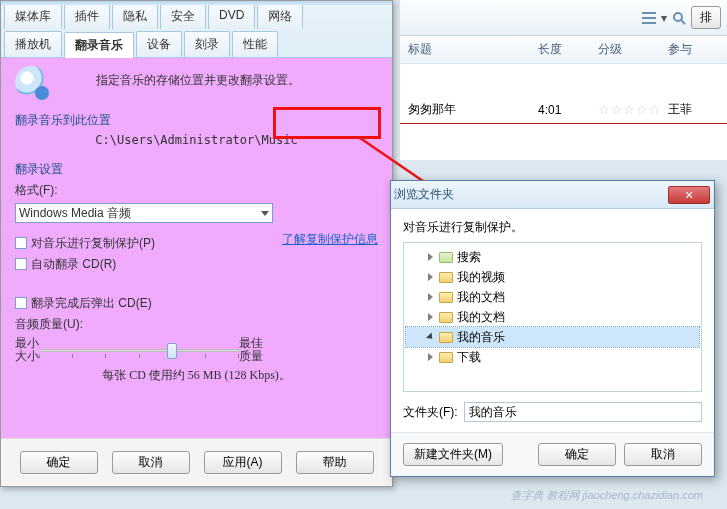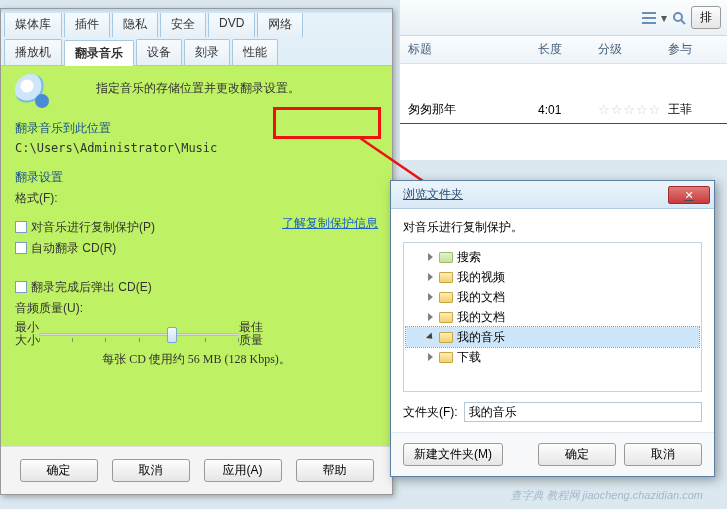--- a/index.html
+++ b/index.html
@@ -1,17 +1,17 @@
 <!DOCTYPE html>
 <html><head>
 <meta charset="utf-8">
 <style>
 * { box-sizing: border-box; font-family: "Microsoft YaHei", "SimSun", sans-serif; }
 body { margin: 0; background: #dce8f0; width: 727px; height: 509px; overflow: hidden; font-size: 12px; }
-.opt-window { position: absolute; left: 0; top: 8px; width: 393px; height: 487px; background: #bef264; border: 1px solid #999; box-shadow: 2px 2px 6px rgba(0,0,0,.3); }
+.opt-window { position: absolute; left: 0; top: 0; width: 393px; height: 487px; background: #f0abfc; border: 1px solid #999; box-shadow: 2px 2px 6px rgba(0,0,0,.3); }
 .opt-window::before { content:""; position:absolute; left:0; right:0; top:0; height:4px; background:linear-gradient(#b8d8f0,#d6eaf7); }
 .tabs { display:flex; flex-wrap:wrap; padding:0 2px; background:linear-gradient(#e8f2f9,#dfeef7); border-bottom:1px solid #a8c8e0; }
 .tab { padding:4px 10px; border:1px solid #a8c8e0; background:linear-gradient(#f7fbfe,#e7f0f7); margin:2px 1px 0; border-bottom:none; border-radius:2px 2px 0 0; color:#333; }
 .tab.active { background:#fff; font-weight:bold; position:relative; top:1px; }
 .tabrow { display:flex; width:100%; }
 .body { padding:8px 14px; color:#333; }
 .header-row { display:flex; gap:8px; align-items:flex-start; }
 .cd-icon { width:32px; height:32px; border-radius:50%; background: radial-gradient(circle at 12px 12px,#fff 0 6px,#cde6fa 7px 14px,#7ab8e6 15px 16px,transparent 17px); flex:none; position:relative; }
 .cd-icon::after { content:""; position:absolute; right:-2px; bottom:-2px; width:14px; height:14px; border-radius:50%; background:#4a8bd6; color:#fff; font-size:10px; line-height:14px; text-align:center; }
 .group-title { color:#1a4e8a; margin:14px 0 4px; }
@@ -33,21 +33,21 @@
 .lib { position:absolute; left:400px; top:0; right:0; height:160px; background:#fff; }
 .lib-tool { height:36px; background:linear-gradient(#fbfdfe,#e9f1f7); border-bottom:1px solid #c7d7e4; display:flex; align-items:center; justify-content:flex-end; padding:0 6px; gap:4px;}
 .lib-tool .ic { width:16px; height:16px; }
 .lib-head, .lib-row { display:flex; align-items:center; height:28px; border-bottom:1px solid #b91c1c; }
 .lib-head { background:linear-gradient(#fafcfe,#eef4f9); color:#45607a; border-bottom:1px solid #d7e3ec;}
 .lc { padding:0 8px; overflow:hidden; white-space:nowrap; }
 .c-title { width:130px;} .c-len{width:60px;} .c-rate{width:70px;} .c-art{flex:1;}
 .stars { color:#c8d4df; letter-spacing:1px; font-size:13px; }
 
 .dlg { position:absolute; left:390px; top:180px; width:325px; background:#fff; border:1px solid #5a7fa6; box-shadow:3px 3px 10px rgba(0,0,0,.35); }
-.dlg-title { height:28px; background:linear-gradient(#edf5fb,#d7e8f5); display:flex; align-items:center; justify-content:space-between; padding:0 4px 0 12px; color:#2a4e72; border-bottom:1px solid #b5cde0;text-decoration:underline;}
+.dlg-title { height:28px; background:linear-gradient(#edf5fb,#d7e8f5); display:flex; align-items:center; justify-content:space-between; padding:0 4px 0 3px; color:#2a4e72; border-bottom:1px solid #b5cde0;}
 .dlg-title .close { width:42px; height:18px; background:linear-gradient(#e27a7a,#c83a3a); border:1px solid #9e2c2c; border-radius:2px; color:#fff; text-align:center; line-height:16px; font-size:11px;}
 .dlg-body { padding:10px 12px; }
 .tree { border:1px solid #c4d3e0; height:150px; overflow:auto; padding:4px 2px; margin-top:6px;}
 .tree-item { display:flex; align-items:center; height:20px; padding-left:22px; gap:4px;}
 .tree-item.sel { background:#cde6fa; outline:1px dotted #6aa1d6; }
 .tri { width:0;height:0;border-top:4px solid transparent;border-bottom:4px solid transparent;border-left:5px solid #808080; margin-right:2px;}
 .tri.open { transform:rotate(45deg); border-left-color:#404040;}
 .fld { width:14px;height:11px;background:linear-gradient(#fdeeb3,#f3cf72); border:1px solid #caa544; border-radius:1px; }
 .fld.s { background:linear-gradient(#e4f1d4,#c7e39e); border-color:#9dbb6c;}
 .dlg-row { display:flex; align-items:center; gap:6px; margin-top:10px;}
@@ -78,26 +78,30 @@
     </div>
   </div>
 
   <div class="body">
     <div class="header-row">
       <div class="cd-icon"></div>
       <div style="padding-top:6px;margin-left:41px;">指定音乐的存储位置并更改翻录设置。</div>
     </div>
 
     <div class="group-title">翻录音乐到此位置</div>
-    <div style="display:flex; justify-content:center; align-items:flex-start;flex-direction:column;">
+    <div style="display:flex; justify-content:center; align-items:flex-start;">
       <div class="path">C:\Users\Administrator\Music</div>
     </div>
 
     <div class="group-title">翻录设置</div>
     <div class="fieldline">格式(F):</div>
+    <div class="select">
+      <span>Windows Media 音频</span>
+      <span class="arrow"></span>
+    </div>
 
     <div style="display:flex; justify-content:space-between; margin-top:8px;">
       <div>
         <div class="fieldline"><span class="chk"></span><span>对音乐进行复制保护(P)</span></div>
         <div class="fieldline"><span class="chk"></span><span>自动翻录 CD(R)</span></div>
       </div>
       <a class="link">了解复制保护信息</a>
     </div>
 
     <div class="fieldline" style="margin-top:18px;"><span class="chk"></span><span>翻录完成后弹出 CD(E)</span></div>

